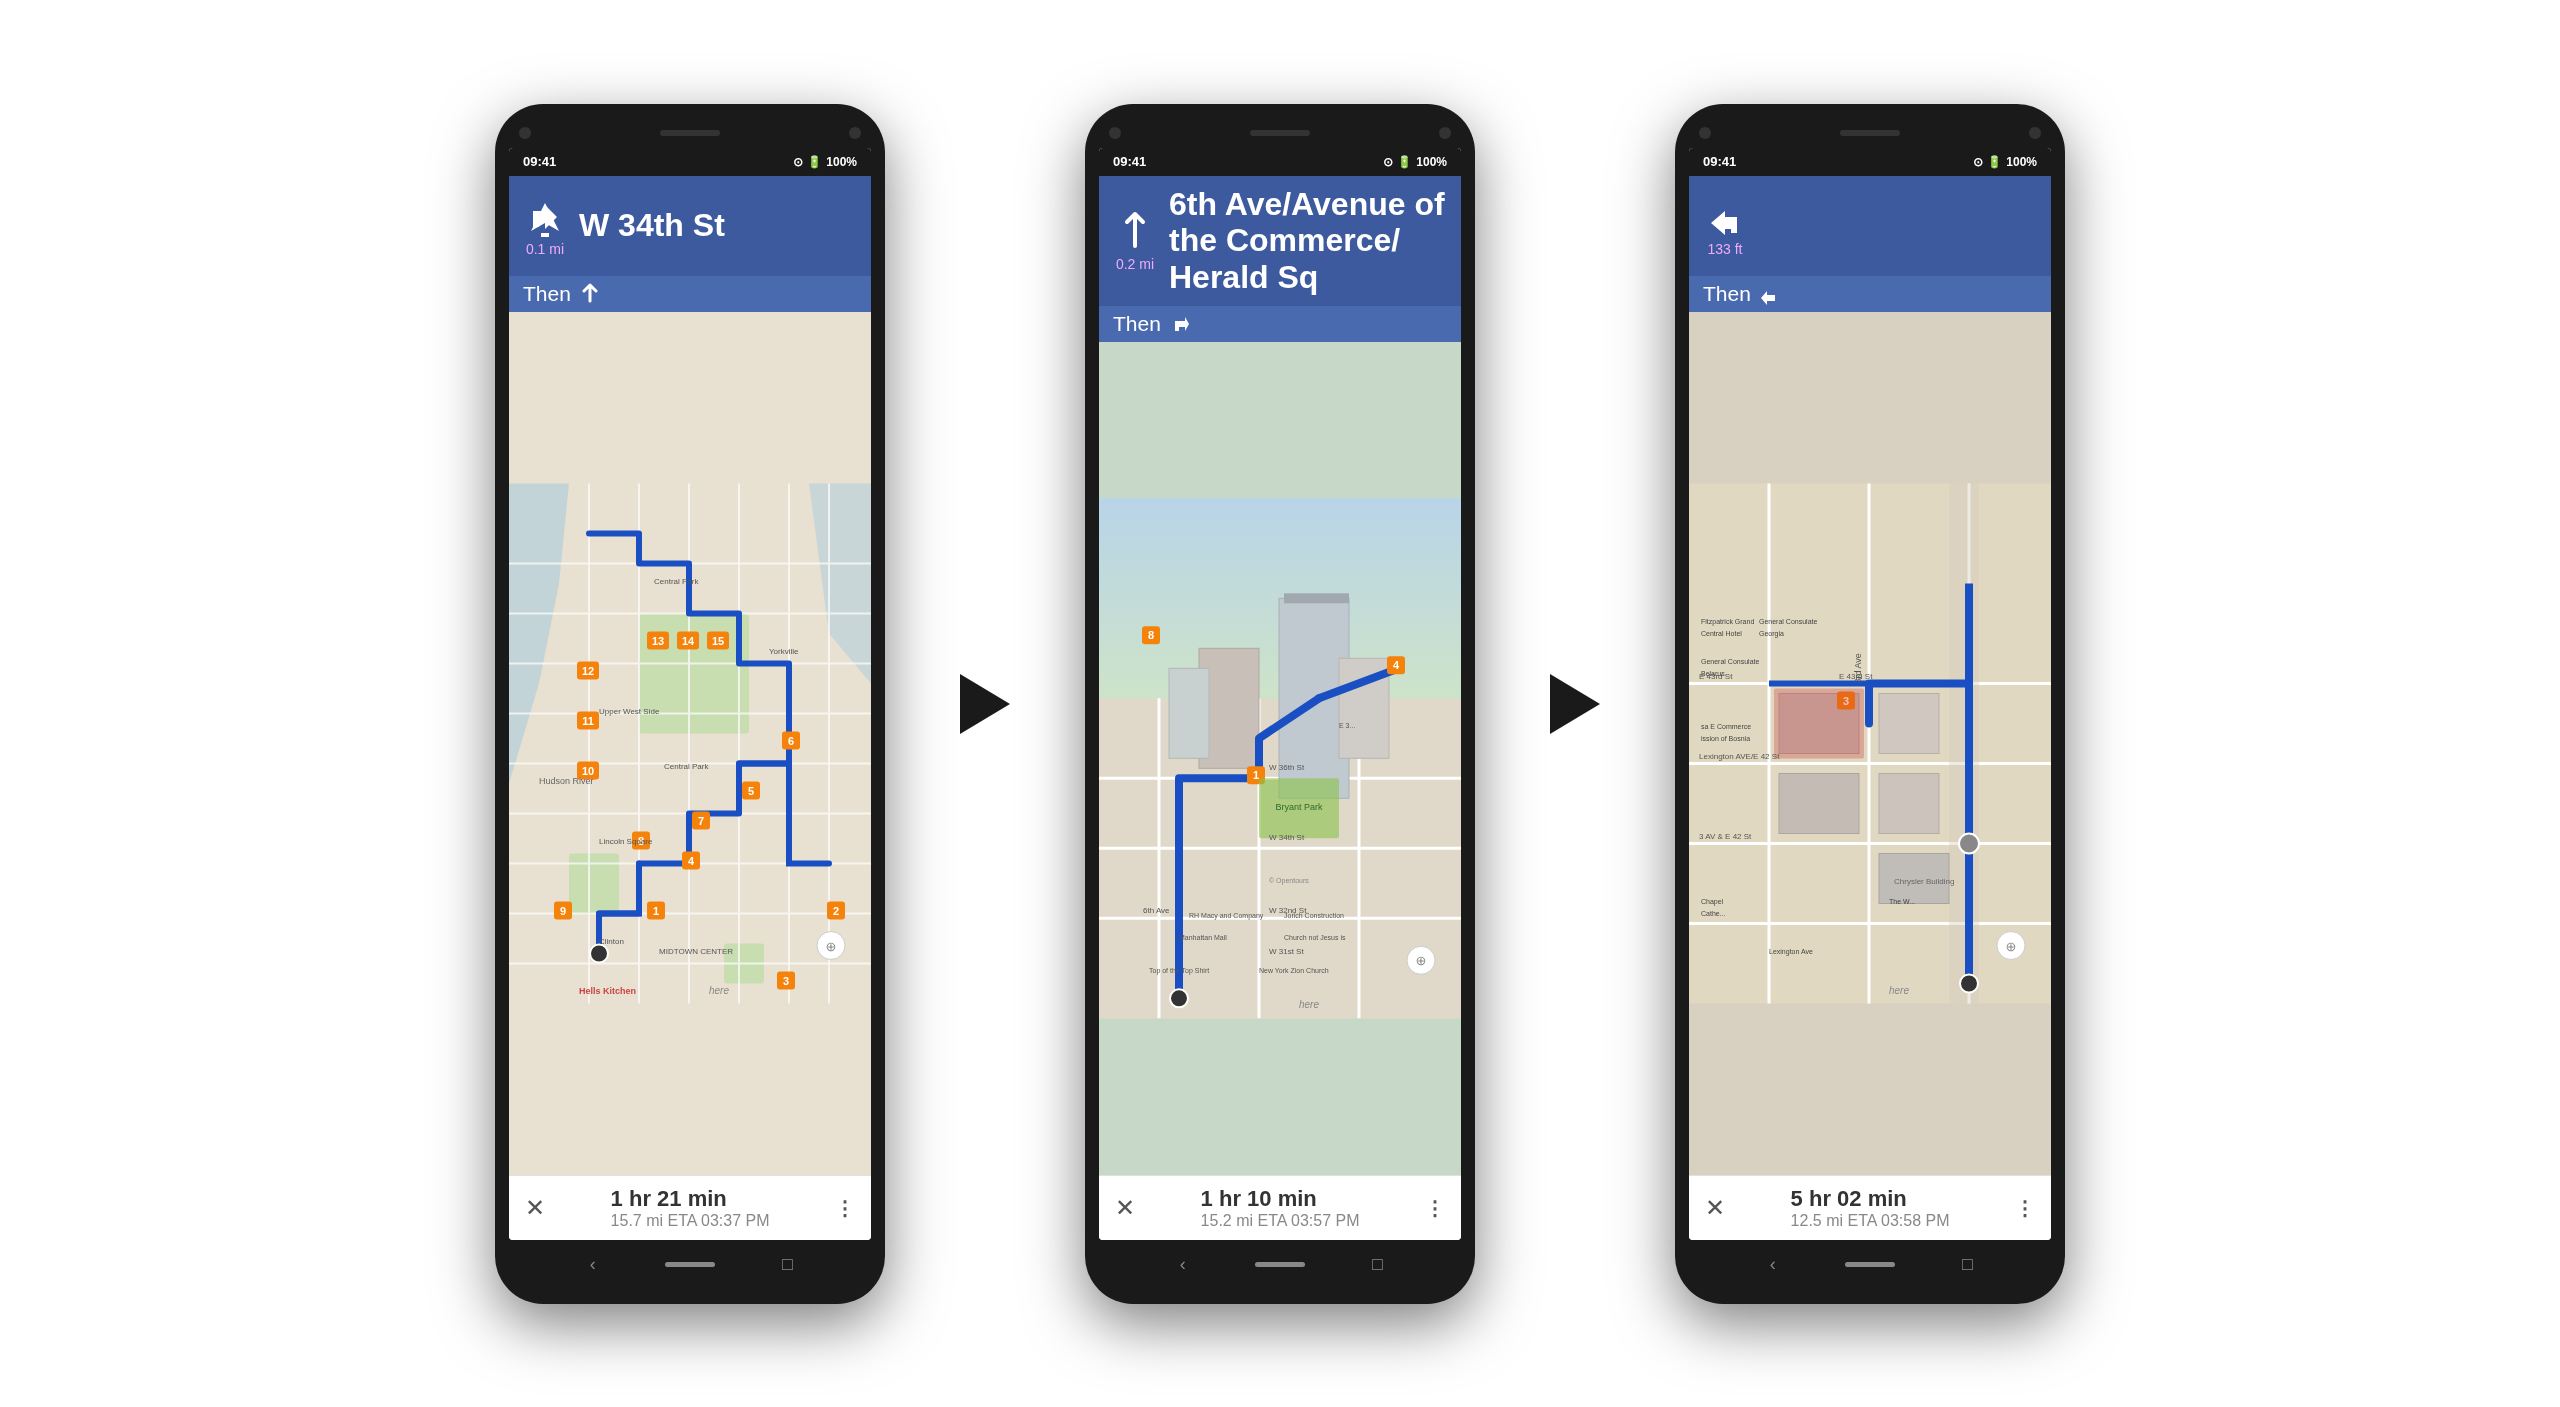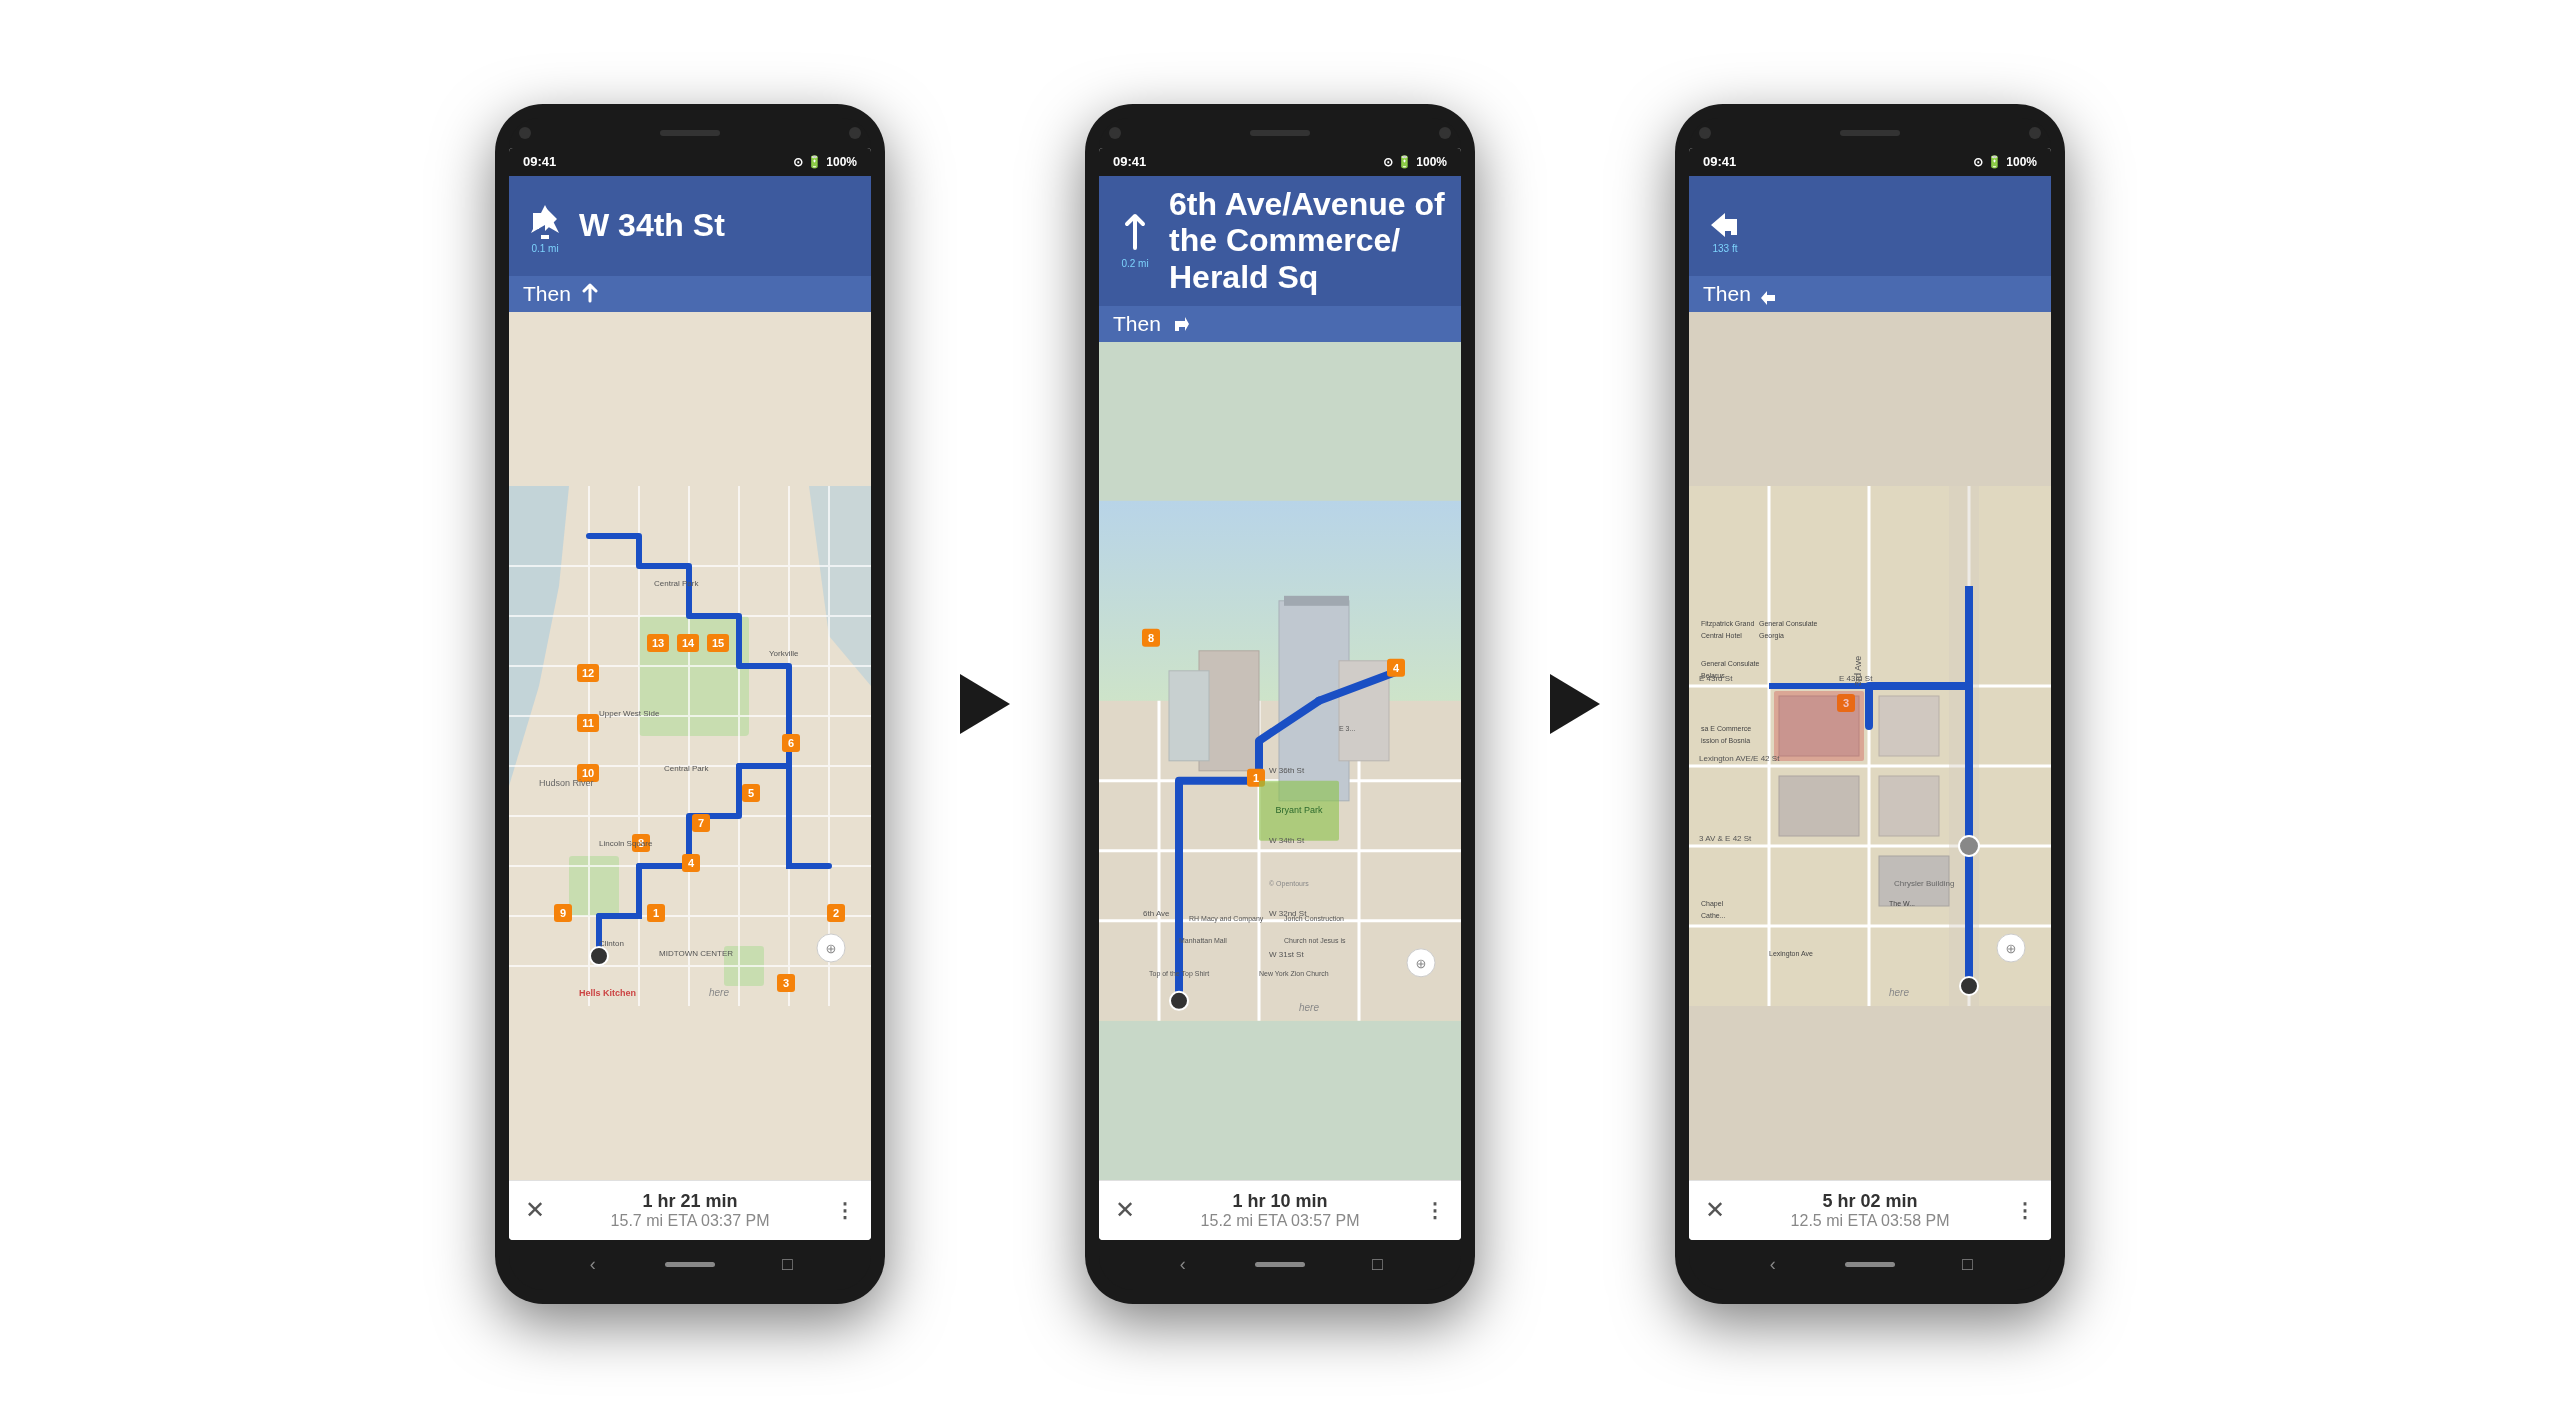--- a/index.html
+++ b/index.html
@@ -101,22 +101,22 @@
     .nav-header-icon {
       font-size: 36px;
       color: white;
       flex-shrink: 0;
       display: flex;
       flex-direction: column;
       align-items: center;
     }
 
     .nav-dist {
-      font-size: 10px;
-      color: #7dd3fc;
+      font-size: 14px;
+      color: #f0abfc;
       margin-top: 2px;
     }
 
     .nav-header-text {
       font-size: 32px;
       font-weight: bold;
       line-height: 1.15;
     }
 
     
@@ -171,24 +171,23 @@
       gap: 4px;
     }
 
     .bottom-main {
       display: flex;
       align-items: center;
       justify-content: space-between;
     }
 
     .bottom-time {
-      font-size: 18px;
+      font-size: 22px;
       font-weight: bold;
       color: #333;
-      text-align: center;
     }
 
     .bottom-details {
       font-size: 16px;
       color: #888;
     }
 
     .close-btn {
       font-size: 24px;
       color: #555;

